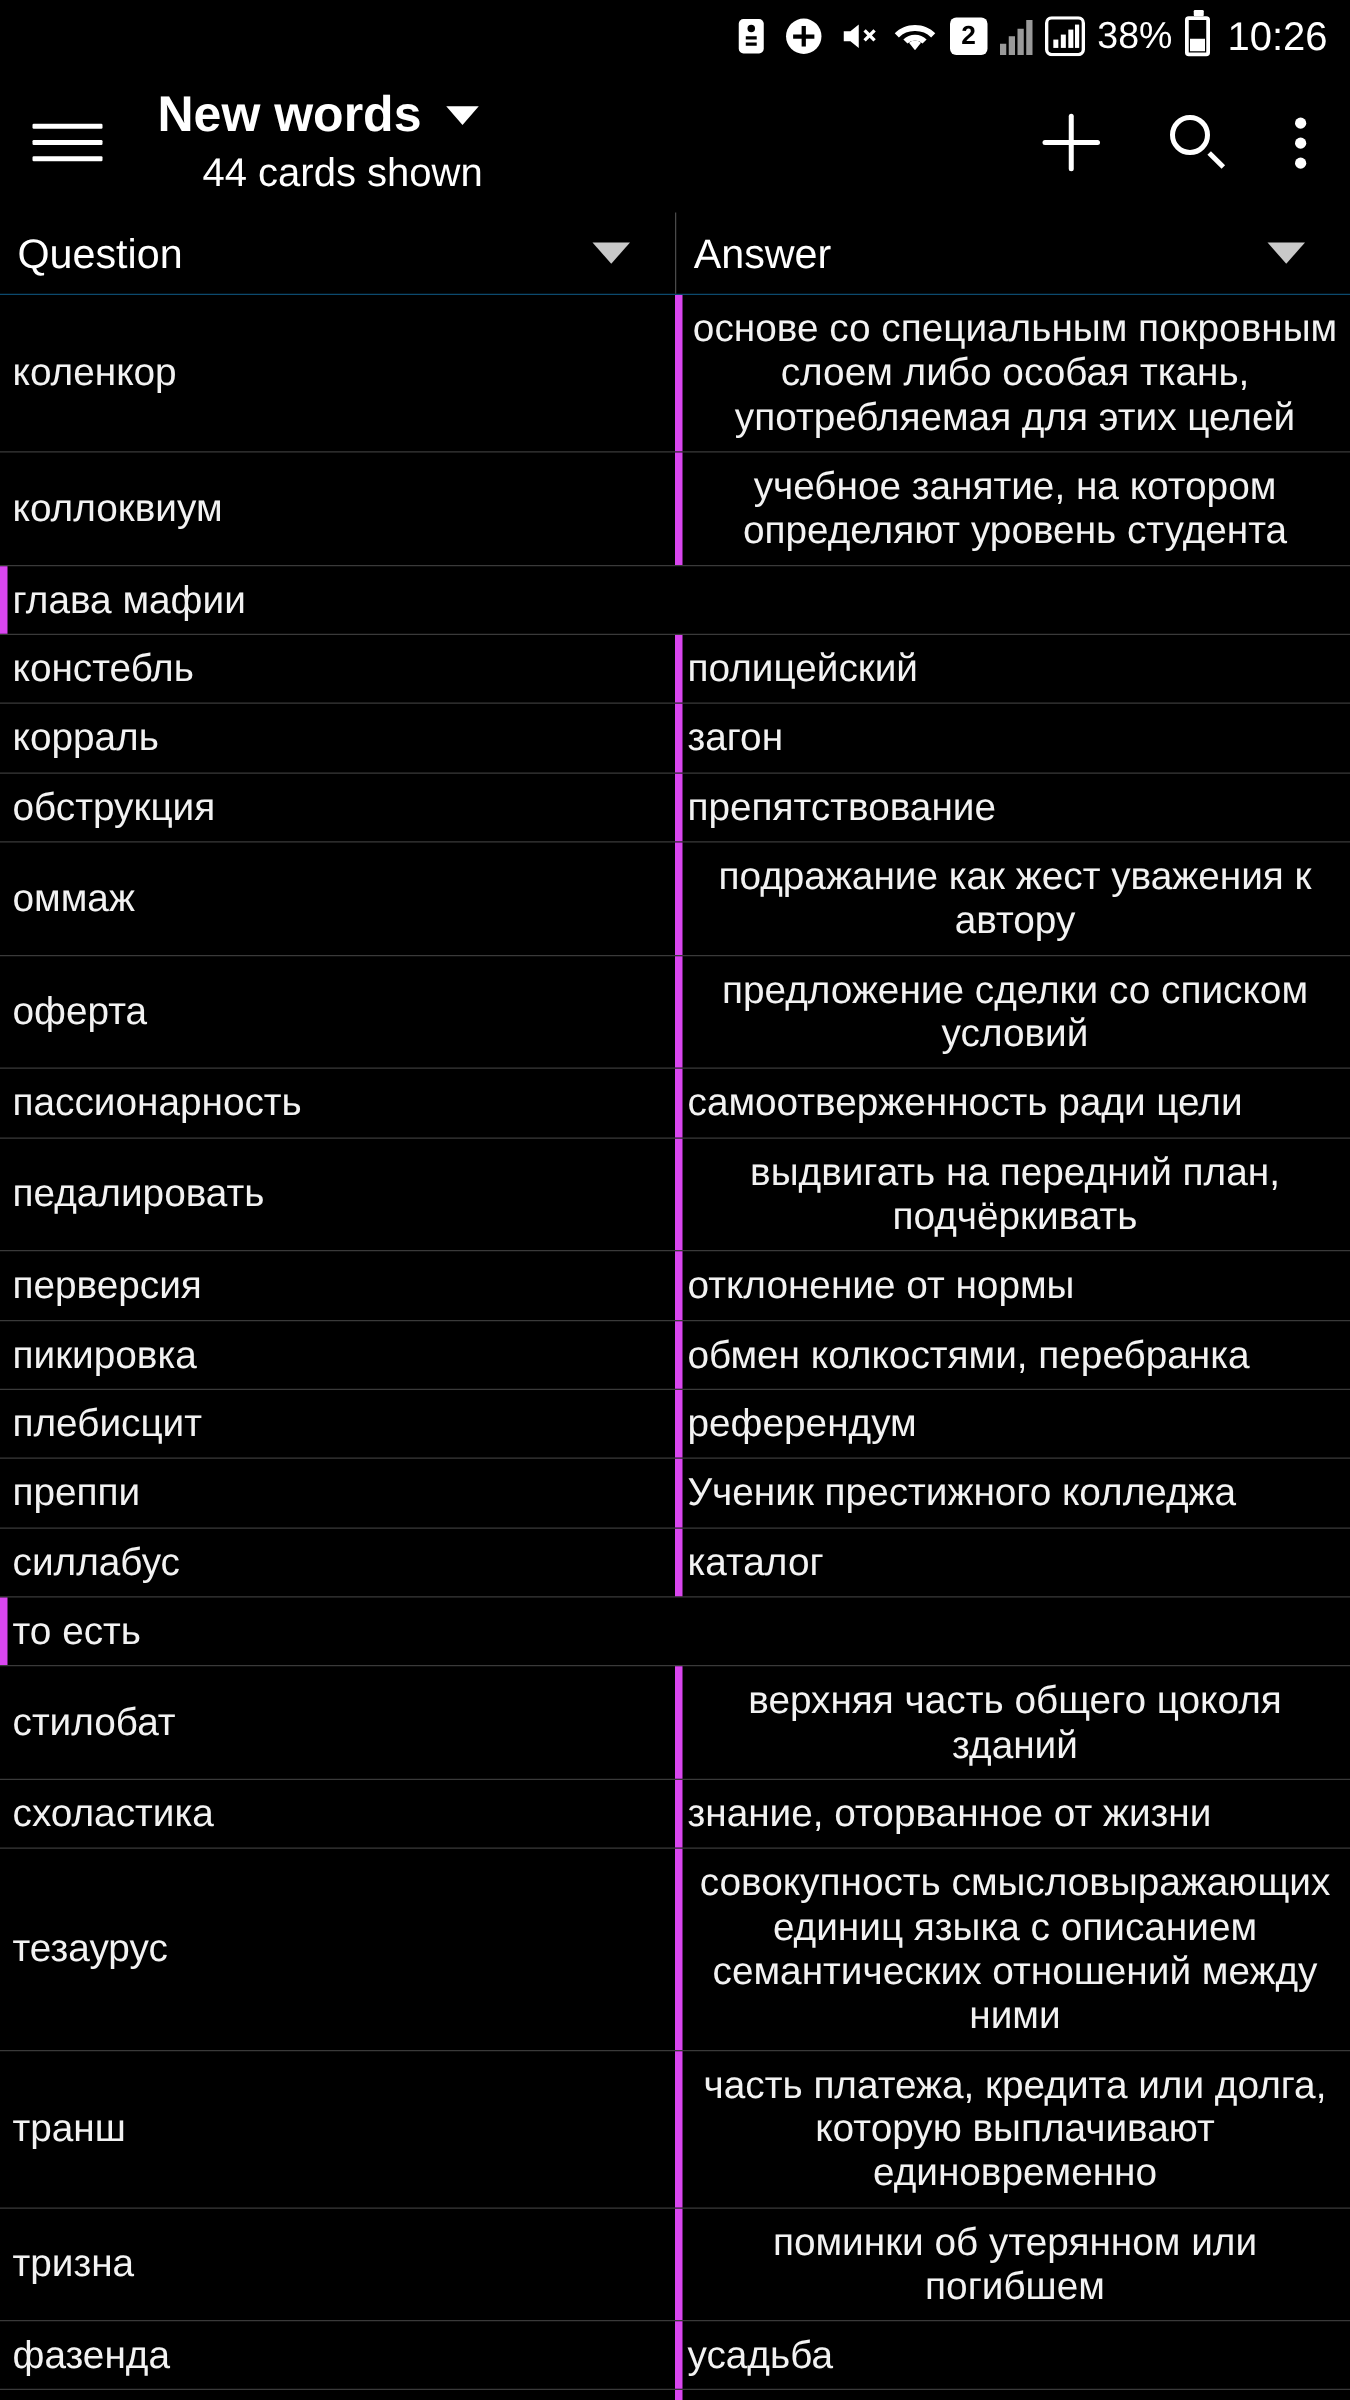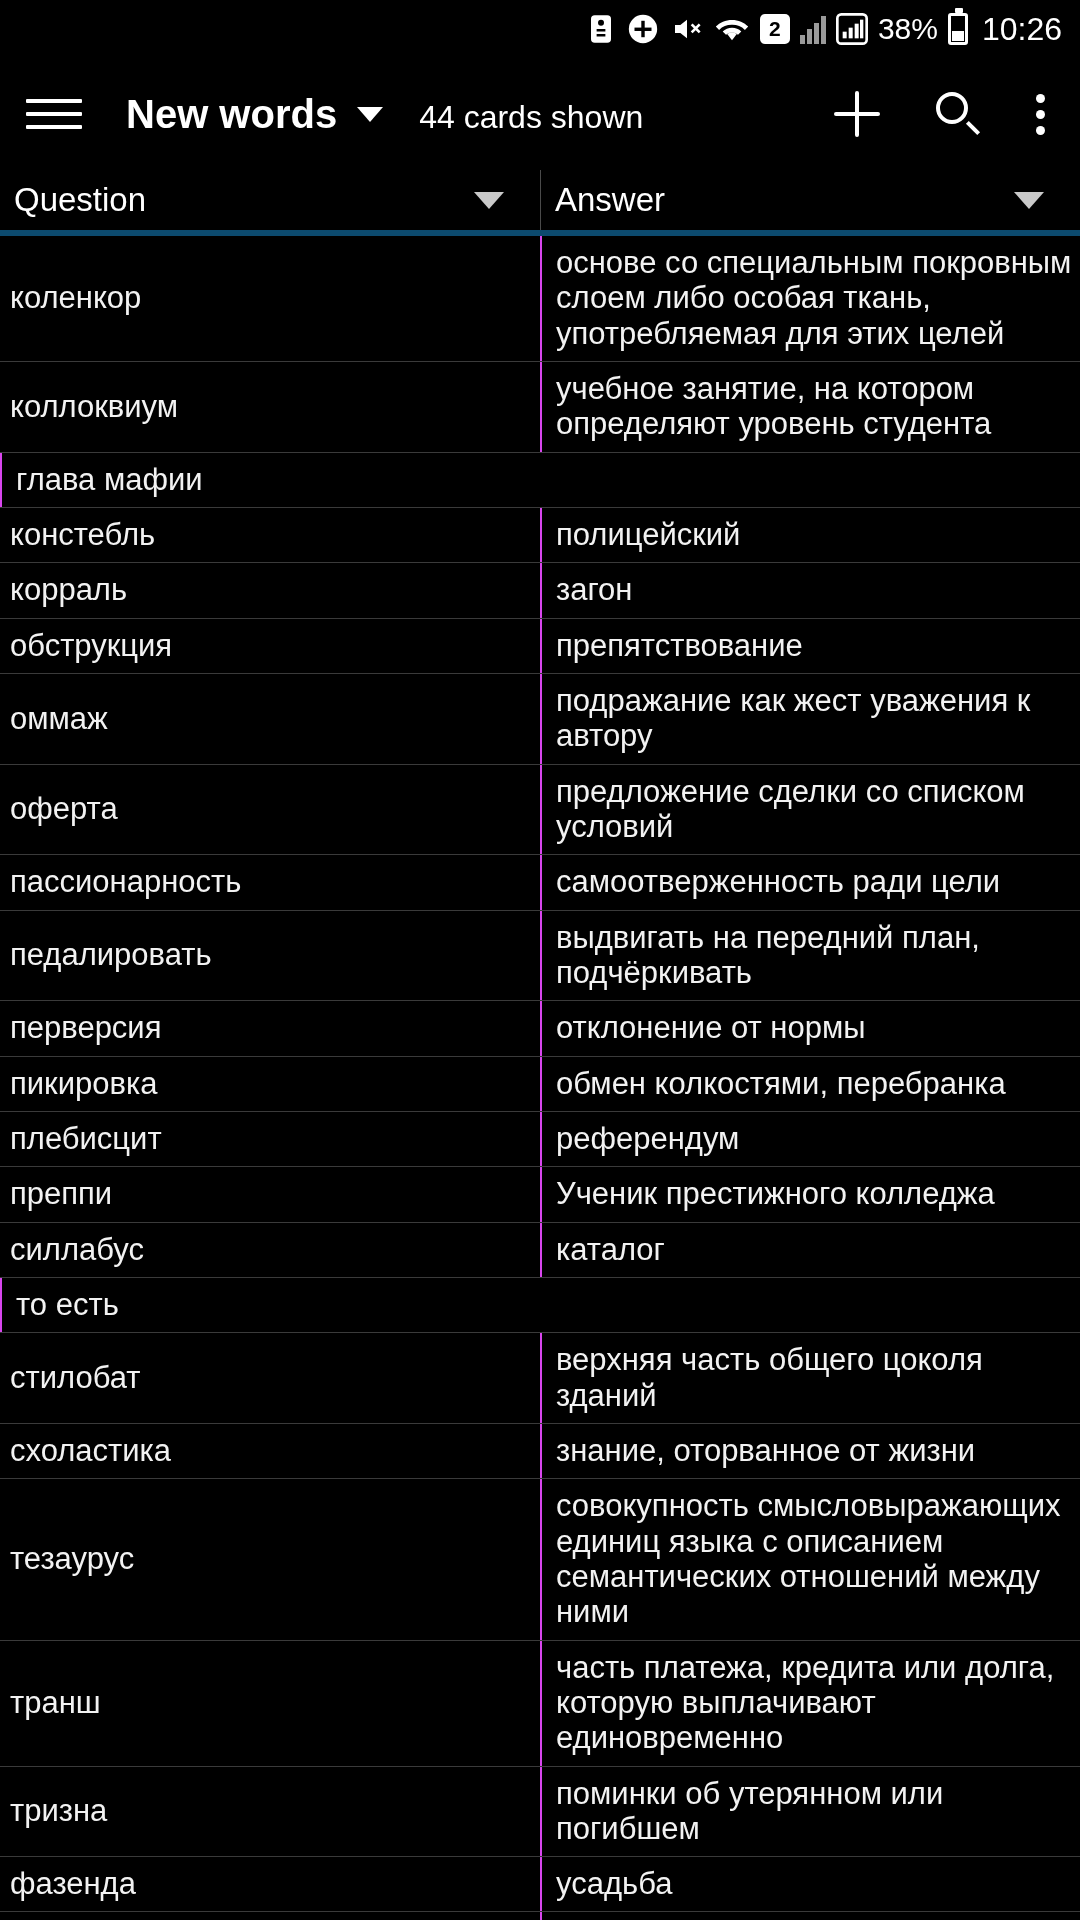--- a/index.html
+++ b/index.html
@@ -95,21 +95,21 @@
     gap: 9px;
     margin-right: 44px;
     cursor: pointer;
   }
   .hamburger span {
     display: block;
     height: 4px;
     background: #fff;
     border-radius: 1px;
   }
-  .titles { display: flex; flex-direction: row; justify-content: center; }
+  .titles { display: flex; flex-direction: column; justify-content: center; }
   .title-row { display: flex; align-items: center; gap: 20px; }
   .deck-title {
     font-size: 40px;
     font-weight: bold;
     line-height: 1.06;
   }
   .caret-down {
     width: 0; height: 0;
     border-left: 13px solid transparent;
     border-right: 13px solid transparent;
@@ -149,21 +149,21 @@
     transform: rotate(-45deg);
     right: 5px; bottom: 0px;
   }
   .kebab { width: 10px; display: flex; flex-direction: column; gap: 7px; cursor: pointer; }
   .kebab i { width: 9px; height: 9px; border-radius: 50%; background: #fff; display: block; }
 
   
   .col-header {
     display: flex;
     height: 66px;
-    border-bottom: 6px solid #0c4a6e;
+    border-bottom: 1px solid #0c4a6e;
     align-items: center;
   }
   .col-header .cell {
     display: flex;
     align-items: center;
     font-size: 33px;
     color: #fff;
     height: 100%;
   }
   .col-q { width: 540px; padding-left: 14px; }
@@ -188,24 +188,25 @@
     font-size: 31px;
     line-height: 1.14;
     padding: 9px 8px 10px 10px;
     display: flex;
     align-items: center;
     color: #f2f2f2;
   }
   .card-row .q { width: 540px; }
   .card-row .a {
     flex: 1;
-    border-left: 2px solid #d946ef;
-    padding-left: 14px;
+    border-left: 6px solid #d946ef;
+    padding-left: 4px;
     padding-right: 6px;
     align-items: center;
+    text-align: center;
   }
   .card-row .a span { display: block; }
 </style>
 </head>
 <body>
 
 <div class="status-bar">
   <span class="icon">
     <svg width="30" height="32" viewBox="0 0 24 24">
         <rect x="4" y="1" width="16" height="22" rx="3" fill="#fff"></rect>

